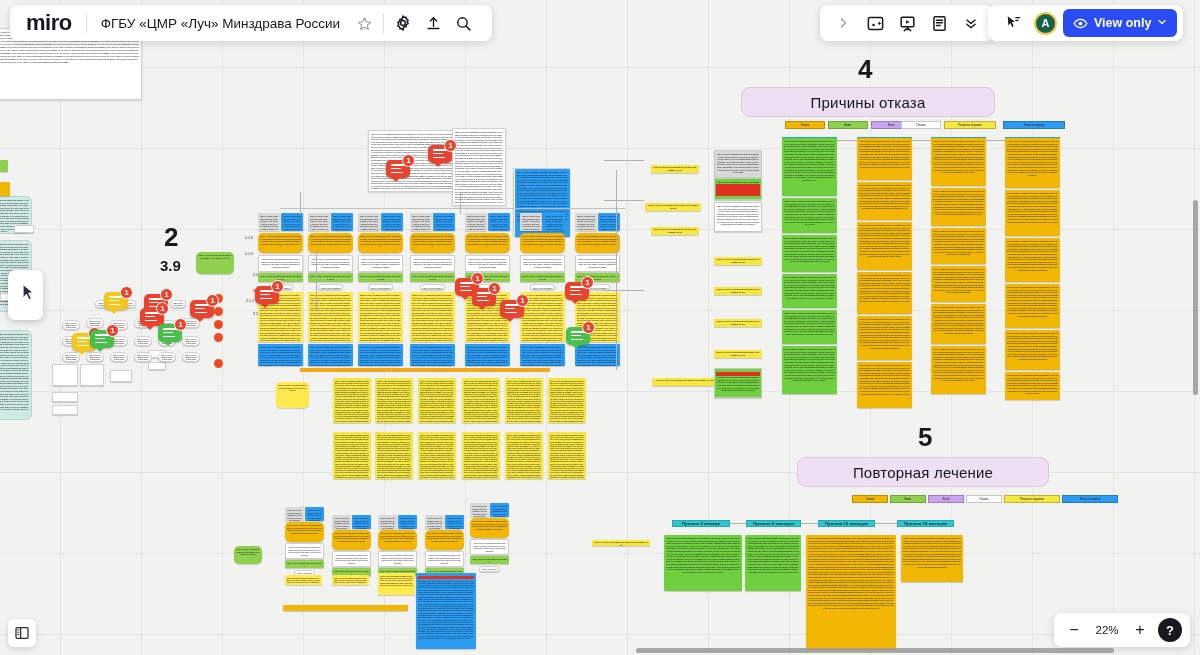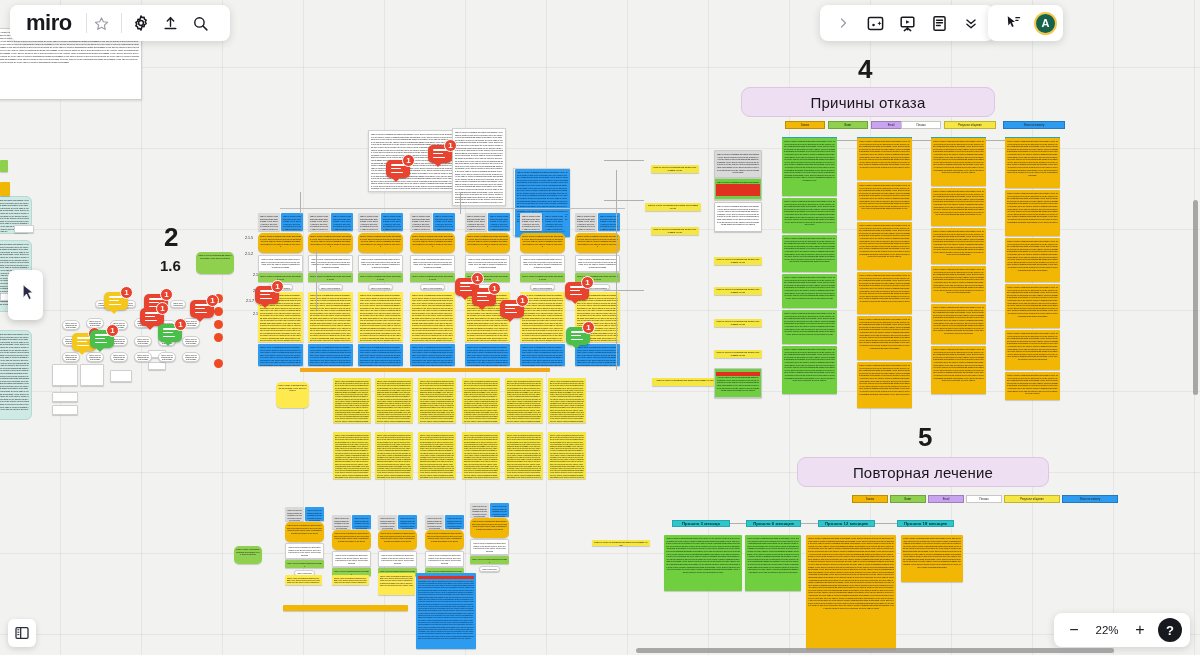--- a/index.html
+++ b/index.html
@@ -162,21 +162,21 @@
 </style>
 </head>
 <body>
 
 <div id="app">
 
   <div id="canvas"></div>
 
   <div id="art">
       <div class="secnum" style="left:164px;top:222px;font-size:26px;">2</div>
-      <div class="secnum" style="left:160px;top:257px;font-size:15px;">1.6</div>
+      <div class="secnum" style="left:160px;top:257px;font-size:15px;">3.9</div>
       <div class="secnum" style="left:858px;top:54px;font-size:26px;">4</div>
       <div class="secnum" style="left:918px;top:422px;font-size:26px;">5</div>
       <div class="pill" style="left:741px;top:87px;width:254px;height:30px;">Причины отказа</div>
       <div class="pill" style="left:797px;top:457px;width:252px;height:30px;">Повторная лечение</div>
       <div style="position:absolute;left:258px;top:215px;font-size:3.6px;color:#222;">2.1.3</div>
       <div style="position:absolute;left:293px;top:215px;font-size:3.6px;color:#222;">2.1.4</div>
       <div style="position:absolute;left:245px;top:236px;font-size:3.6px;color:#222;">2.1.5</div>
       <div style="position:absolute;left:245px;top:252px;font-size:3.6px;color:#222;">2.1.2</div>
       <div style="position:absolute;left:253px;top:273px;font-size:3.6px;color:#222;">2.1.1</div>
       <div style="position:absolute;left:253px;top:289px;font-size:3.6px;color:#222;">2.1.6</div>
@@ -918,20 +918,21 @@
         </div>
         <div class="badge">1</div>
       </div>
     </div>
 
   <div class="topbar">
 
     <div class="tb-group" id="tb-left" style="pointer-events:auto">
       <div class="brand">miro</div>
       <div class="vsep"></div>
+      <div class="board-title">ФГБУ «ЦМР «Луч» Минздрава России</div>
       <div class="icbtn">
         <svg width="15" height="15" viewBox="0 0 24 24" fill="none" stroke="#9a9aa5" stroke-width="1.8" stroke-linejoin="round">
             <polygon points="12,3 14.9,9.3 21.7,10.1 16.6,14.7 18,21.4 12,18 6,21.4 7.4,14.7 2.3,10.1 9.1,9.3"></polygon>
           </svg>
       </div>
       <div class="vsep" style="margin:0 4px"></div>
       <div class="icbtn">
         <svg width="18" height="18" viewBox="0 0 24 24" fill="none" stroke="#18181f" stroke-width="2">
           <circle cx="12" cy="12" r="3.2"></circle>
           <path d="M12 2.6l1.5 2.2 2.6-.5.5 2.6 2.3 1.4-1.3 2.3 1.3 2.3-2.3 1.4-.5 2.6-2.6-.5L12 21.4l-1.5-2.2-2.6.5-.5-2.6-2.3-1.4 1.3-2.3-1.3-2.3 2.3-1.4.5-2.6 2.6.5z" stroke-linejoin="round"></path>
@@ -988,20 +989,32 @@
 
     <div class="tb-group" id="tb-right" style="pointer-events:auto">
       <div class="icbtn">
         <svg width="18" height="18" viewBox="0 0 24 24" fill="#18181f">
           <path d="M5 3l9.5 7.4-4 .7 2.4 5.2-2.1 1-2.4-5.2-2.6 3.1z"></path>
           <rect x="15" y="4" width="6.5" height="1.8" rx=".8"></rect>
             <rect x="15" y="7.5" width="4.4" height="1.8" rx=".8"></rect>
         </svg>
       </div>
       <div class="avatar">A</div>
+      <div class="viewonly">
+        <svg width="15" height="15" viewBox="0 0 24 24" fill="none" stroke="#fff" stroke-width="2">
+          <path d="M1.8 12S5.6 5.4 12 5.4 22.2 12 22.2 12 18.4 18.6 12 18.6 1.8 12 1.8 12z"></path>
+          <circle cx="12" cy="12" r="3" fill="#fff" stroke="none"></circle>
+        </svg>
+        <span>View only</span>
+        <span class="chev">
+          <svg width="10" height="10" viewBox="0 0 24 24" fill="none" stroke="#fff" stroke-width="3" stroke-linecap="round" stroke-linejoin="round">
+              <path d="M5 8.5l7 7 7-7"></path>
+            </svg>
+        </span>
+      </div>
     </div>
   </div>
 
   <div class="panelbtn">
     <svg width="16" height="16" viewBox="0 0 24 24" fill="none" stroke="#2b2b3a" stroke-width="1.9">
       <rect x="3" y="4" width="18" height="16" rx="1.6"></rect>
         <path d="M10 4v16"></path>
       <rect x="5" y="6.4" width="3" height="1.6" fill="#2b2b3a" stroke="none"></rect>
       <rect x="5" y="10" width="3" height="1.6" fill="#2b2b3a" stroke="none"></rect>
       <rect x="5" y="13.6" width="3" height="1.6" fill="#2b2b3a" stroke="none"></rect>

